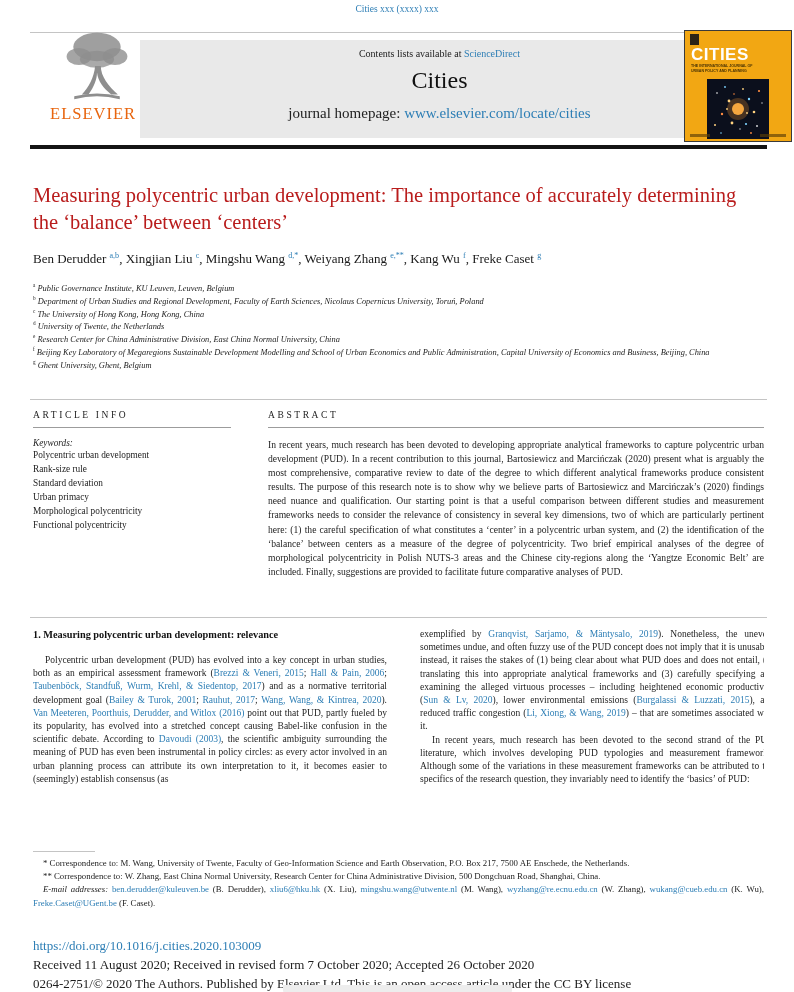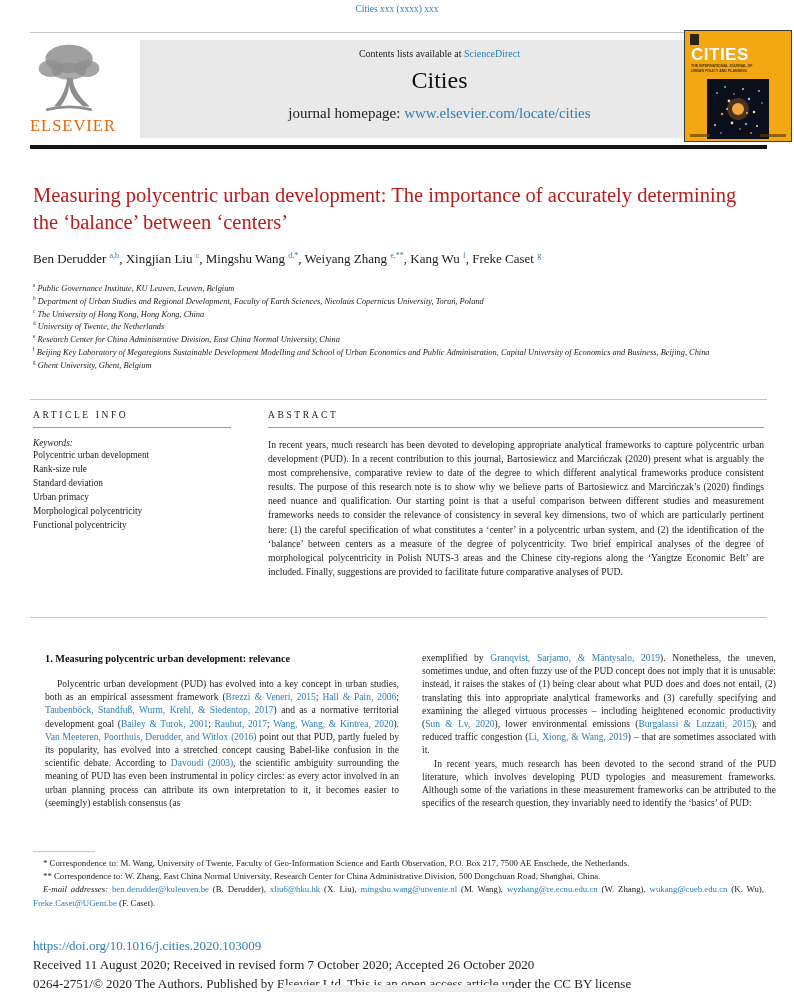--- a/index.html
+++ b/index.html
@@ -9,21 +9,21 @@
   .lnk{color:#2d7eb5;}
   .it{font-style:italic;}
   .sup{vertical-align:super;font-size:0.62em;line-height:0;}
 
   
   .running-head{top:4px;left:0;width:794px;text-align:center;font-size:9.5px;color:#2d7eb5;}
   .rule-thin{height:1px;background:#c4c4c4;}
   .rule-top{top:32px;left:30px;width:737px;}
 
   
-  .banner-logo{top:40px;left:30px;width:106px;height:102px;text-align:left;font-family:Liberation Serif, serif;}
+  .banner-logo{top:28px;left:30px;width:106px;height:102px;text-align:right;font-family:Liberation Serif, serif;}
   .banner-logo .wordmark{font-size:16.5px;color:#e8650e;letter-spacing:1px;margin-top:-2px;}
   .banner-band{top:40px;left:140px;width:599px;height:98px;background:#e9e9e9;text-align:center;}
   .band-line1{padding-top:8px;font-size:10px;color:#222;}
   .band-title{margin-top:8px;font-size:24px;color:#111;}
   .band-line2{margin-top:11px;font-size:15px;color:#222;}
 
   
   .cover{top:30px;left:684px;width:108px;height:112px;background:#f2a713;border:1px solid #3a3a3a;box-sizing:border-box;overflow:hidden;}
   .cover-mark{position:absolute;top:3px;left:5px;width:9px;height:11px;background:#2c2416;}
   .cover-title{margin-top:15px;padding-left:6px;text-align:left;font-family:"Liberation Sans",sans-serif;
@@ -48,21 +48,21 @@
   .col-info{width:198px;flex:none;}
   .col-abstract{flex:1;}
   .sec-head{font-size:9.5px;letter-spacing:2.6px;color:#222;}
   .head-rule{height:1px;background:#9c9c9c;margin:7px 0 10px 0;}
   .kw-label{font-size:9.3px;font-style:italic;margin-bottom:1px;}
   .kw-item{font-size:9.3px;line-height:1.5;}
   .abstract-text{font-size:9.6px;line-height:1.47;text-align:justify;color:#1d1d1d;}
   .rule-abs-bottom{top:617px;left:30px;width:737px;}
 
   
-  .body-cols{top:652px;left:33px;width:731px;height:221px;display:flex;gap:23px;overflow:hidden;margin-left:12px;}
+  .body-cols{top:628px;left:33px;width:731px;height:221px;display:flex;gap:33px;overflow:hidden;}
   .bcol{width:354px;flex:none;}
   .body-h{font-size:10.3px;font-weight:bold;margin:1px 0 14px 0;color:#111;}
   .body-p{font-size:9.5px;line-height:1.39;text-align:justify;color:#1d1d1d;margin:0;}
   .indent{text-indent:12px;}
   .mt{margin-top:0px;}
 
   
   .fn-rule{top:851px;left:33px;width:62px;}
   .footnotes{top:857px;left:33px;width:731px;font-size:8.8px;line-height:1.5;text-align:justify;color:#1d1d1d;}
   .fn{text-indent:10px;margin:0;}

